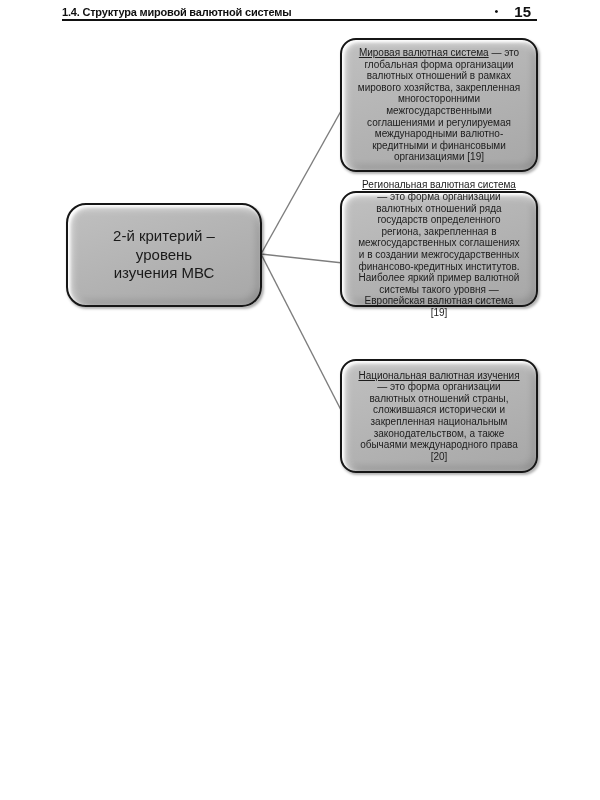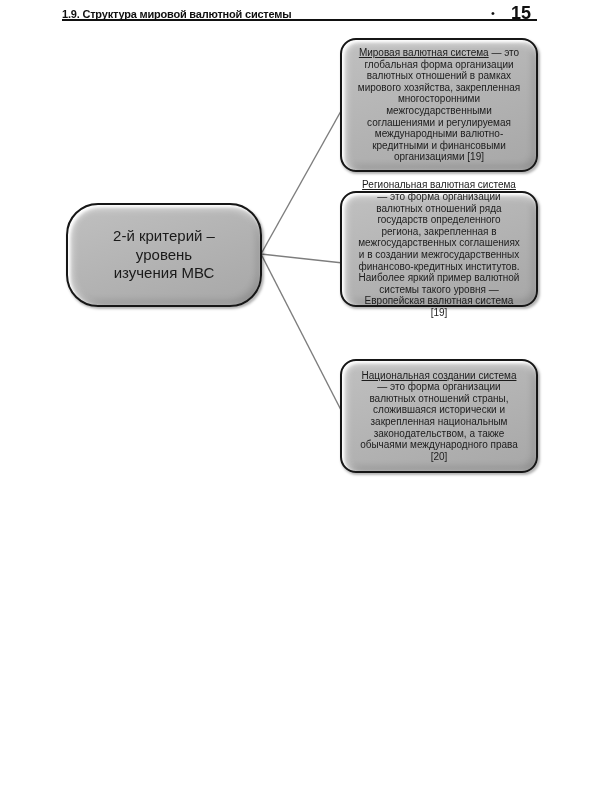--- a/index.html
+++ b/index.html
@@ -25,21 +25,21 @@
   }
   .section-title{
     font-size:11px;font-weight:bold;letter-spacing:-0.2px;color:#101010;
     white-space:nowrap;
   }
   .header-spacer{flex:1;}
   .header-bullet{
     font-size:11px;color:#101010;margin-right:16px;line-height:1;
   }
   .page-number{
-    font-size:18px;font-weight:bold;color:#101010;margin-right:6px;
+    font-size:15px;font-weight:bold;color:#101010;margin-right:6px;
   }
   .header-rule{
     position:absolute;left:62px;top:19px;width:475px;height:2px;
     background:var(--rule);
   }
   
   .diagram{position:absolute;inset:0;}
   .connectors{position:absolute;left:0;top:0;width:600px;height:800px;}
   .connectors line{stroke:var(--connector);stroke-width:1.4;}
   .node{
@@ -53,38 +53,38 @@
       inset 0 7px 8px -5px rgba(255,255,255,.85),
       inset -3px -4px 7px rgba(0,0,0,.15),
       1.5px 2px 2.5px rgba(0,0,0,.3);
     display:flex;align-items:center;justify-content:center;
     text-align:center;
   }
   .node p{margin:8px;}
   .root-node{
     left:66px;top:203px;width:196px;height:104px;
     font-size:15px;line-height:1.25;padding:8px 28px;
-    border-radius:32px;
+    border-radius:20px;
   }
   .leaf{
     font-size:10px;line-height:1.16;padding:6px 7px;
     color:#1c1c1c;
   }
   .leaf-1{left:340px;top:38px;width:198px;height:134px;}
   .leaf-2{left:340px;top:191px;width:198px;height:116px;}
   .leaf-3{left:340px;top:359px;width:198px;height:114px;}
   .term{text-decoration:underline;}
 </style>
 </head>
 <body>
 
 <div class="page">
 
   <div class="header-row">
-    <span class="section-title">1.9. Структура мировой валютной системы</span>
+    <span class="section-title">1.4. Структура мировой валютной системы</span>
     <span class="header-spacer"></span>
     <span class="header-bullet">•</span>
     <span class="page-number">15</span>
   </div>
   <div class="header-rule"></div>
 
   <div class="diagram">
 
     <svg class="connectors" viewBox="0 0 600 800" xmlns="http://www.w3.org/2000/svg">
       <line x1="261" y1="254" x2="341" y2="111"></line>
@@ -98,17 +98,17 @@
 
     <div class="node leaf leaf-1">
       <p><span class="term">Мировая валютная система</span><span> — это глобальная форма организации валютных отношений в рамках мирового хозяйства, закрепленная многосторонними межгосударственными соглашениями и регулируемая международными валютно-кредитными и финансовыми организациями [19]</span></p>
     </div>
 
     <div class="node leaf leaf-2">
       <p><span class="term">Региональная валютная система</span><span> — это форма организации валютных отношений ряда государств определенного региона, закрепленная в межгосударственных соглашениях и в создании межгосударственных финансово-кредитных институтов. Наиболее яркий пример валютной системы такого уровня — Европейская валютная система [19]</span></p>
     </div>
 
     <div class="node leaf leaf-3">
-      <p><span class="term">Национальная создании система</span><span> — это форма организации валютных отношений страны, сложившаяся исторически и закрепленная национальным законодательством, а также обычаями международного права [20]</span></p>
+      <p><span class="term">Национальная валютная изучения</span><span> — это форма организации валютных отношений страны, сложившаяся исторически и закрепленная национальным законодательством, а также обычаями международного права [20]</span></p>
     </div>
 
   </div>
 </div>
 
 </body></html>

